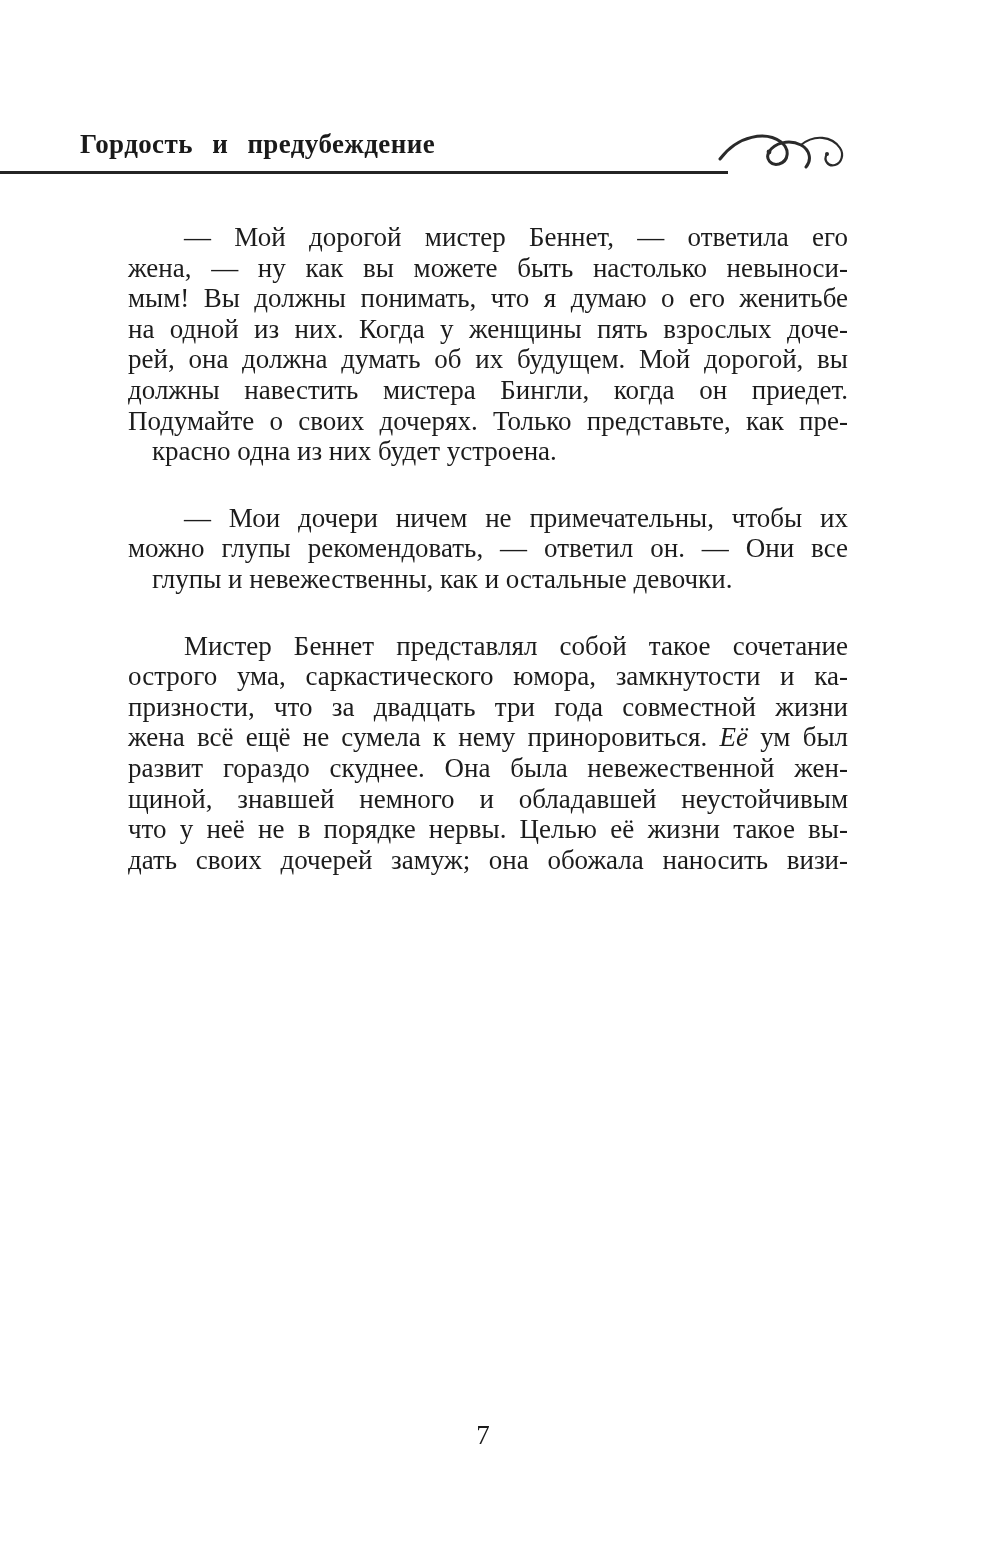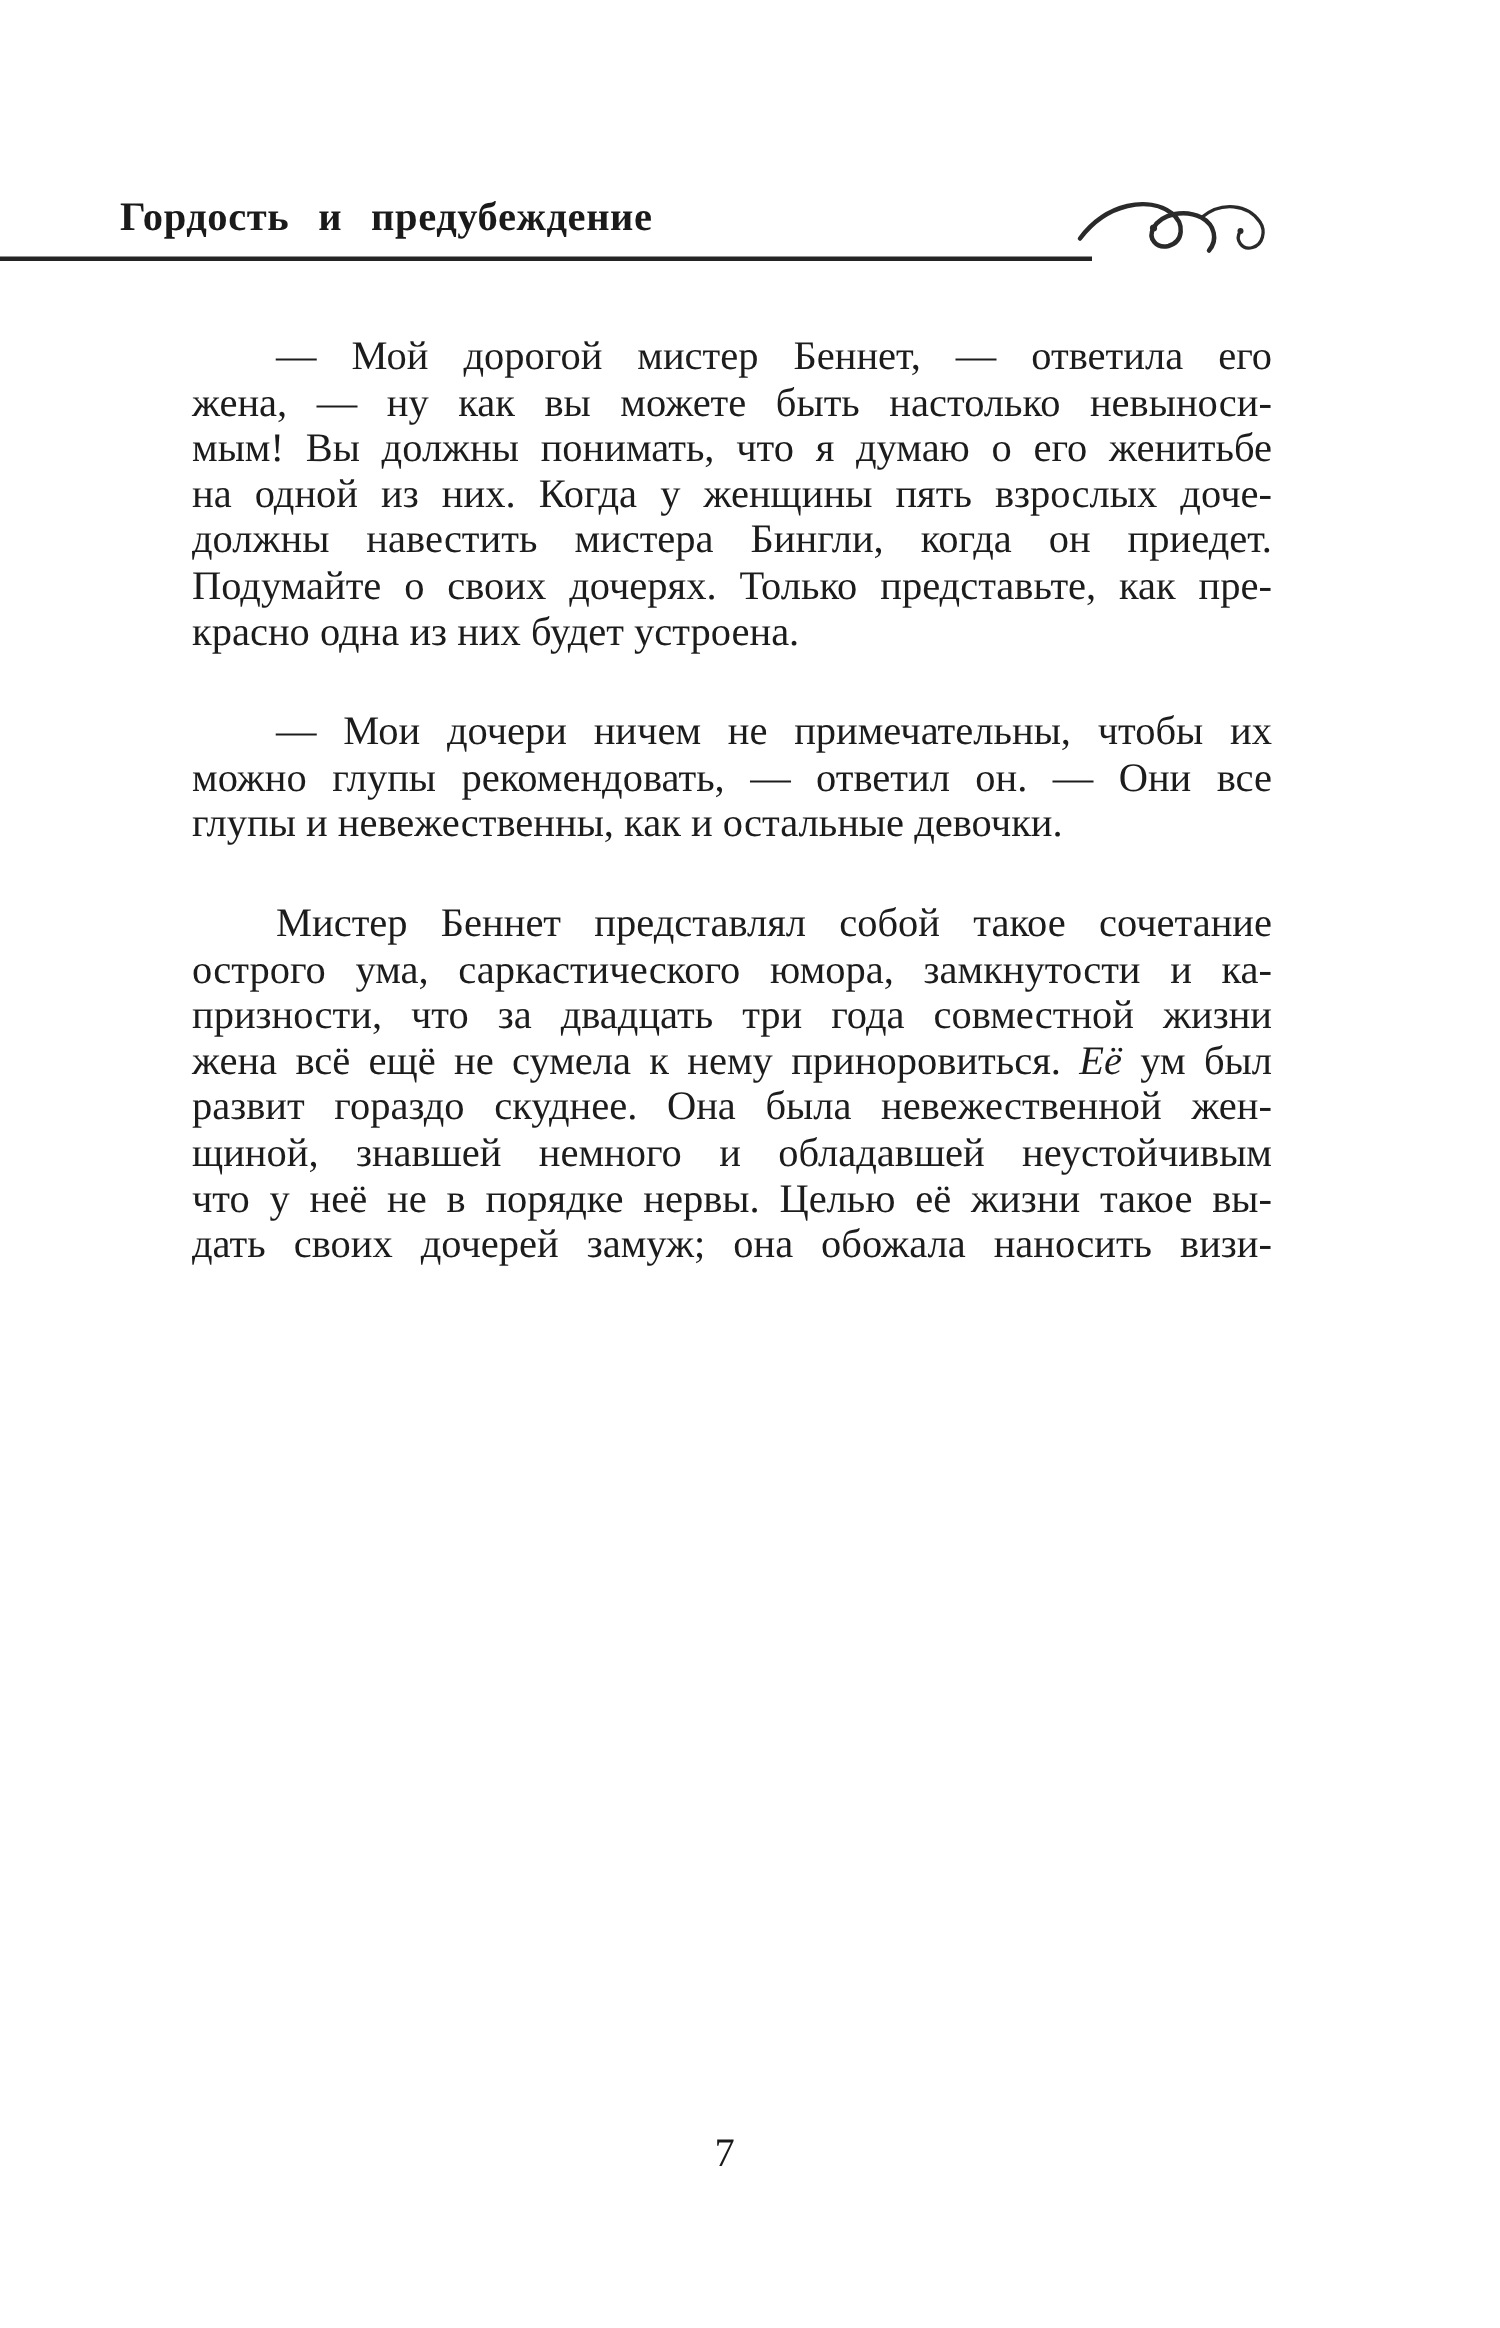--- a/index.html
+++ b/index.html
@@ -58,20 +58,21 @@
   }
   .line {
     text-align: justify;
     text-align-last: justify;
   }
   .line.first {
     text-indent: 56px;
   }
   .line.last {
     text-align-last: left;
+    margin-left: 24px;
   }
   
   .page-footer {
     position: absolute;
     top: 1420px;
     left: 0;
     width: 966px;
     text-align: center;
   }
   .page-number {
@@ -94,20 +95,21 @@
     </svg>
     <div class="header-rule"></div>
   </header>
 
   <main class="text-block">
       <div class="paragraph">
         <div class="line first">— Мой дорогой мистер Беннет, — ответила его</div>
         <div class="line">жена, — ну как вы можете быть настолько невыноси-</div>
         <div class="line">мым! Вы должны понимать, что я думаю о его женитьбе</div>
         <div class="line">на одной из них. Когда у женщины пять взрослых доче-</div>
+        <div class="line">рей, она должна думать об их будущем. Мой дорогой, вы</div>
         <div class="line">должны навестить мистера Бингли, когда он приедет.</div>
         <div class="line">Подумайте о своих дочерях. Только представьте, как пре-</div>
         <div class="line last">красно одна из них будет устроена.</div>
       </div>
       <div class="paragraph">
         <div class="line first">— Мои дочери ничем не примечательны, чтобы их</div>
         <div class="line">можно глупы рекомендовать, — ответил он. — Они все</div>
         <div class="line last">глупы и невежественны, как и остальные девочки.</div>
       </div>
       <div class="paragraph">

